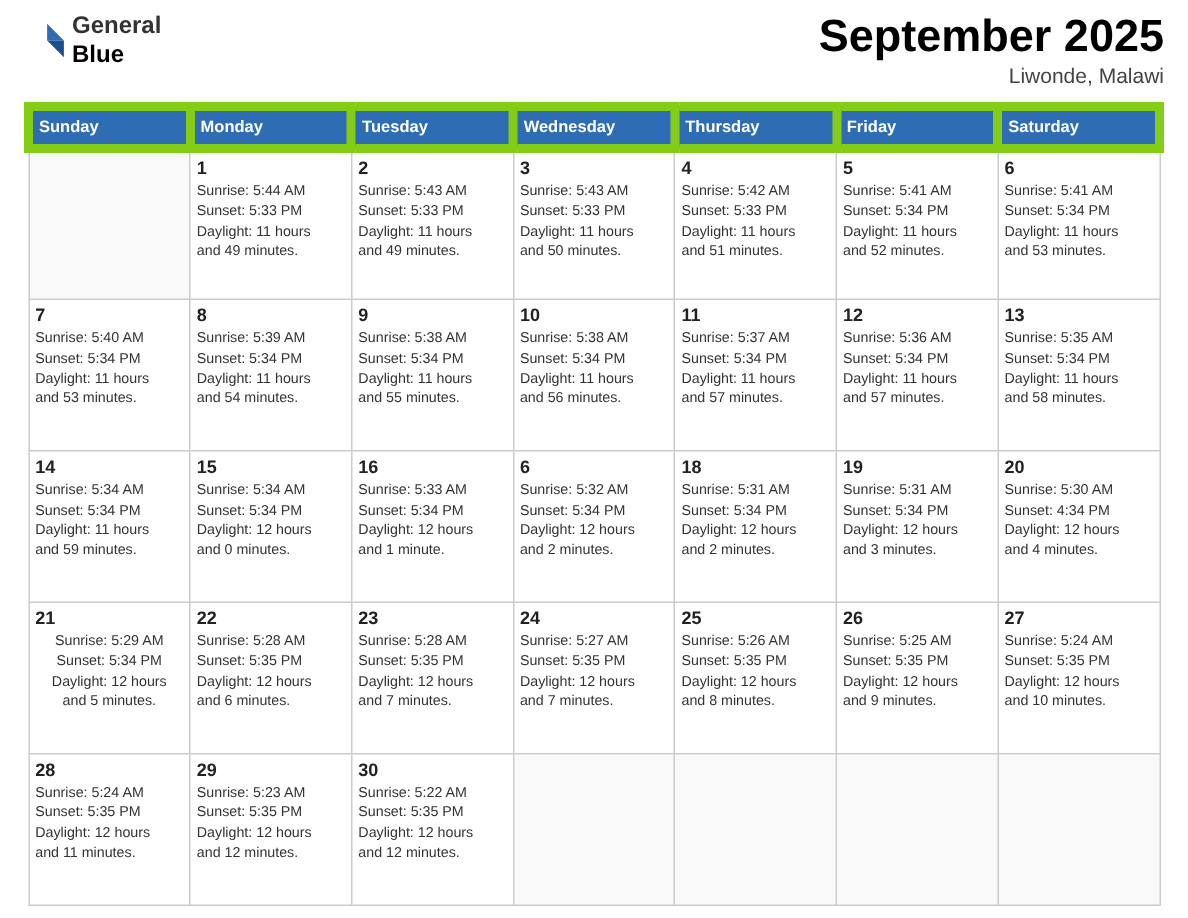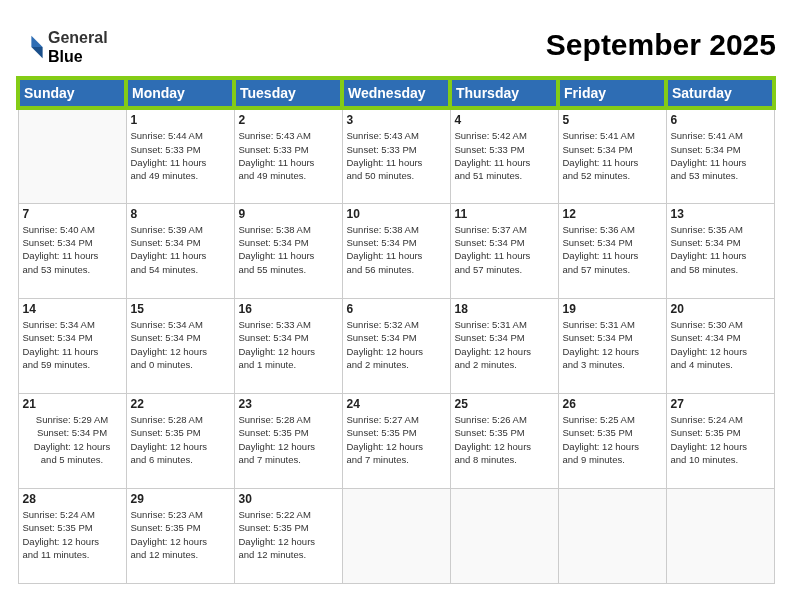--- a/index.html
+++ b/index.html
@@ -7,21 +7,21 @@
       width: 792px;
       height: 612px;
       background: #fff;
       font-family: Arial, sans-serif;
       font-size: 11px;
       overflow: hidden;
     }
     .page {
       width: 792px;
       height: 612px;
-      padding: 28px 16px;
+      padding: 8px 16px;
       display: flex;
       flex-direction: column;
     }
     .header {
       display: flex;
       justify-content: space-between;
       align-items: flex-start;
       margin-bottom: 10px;
     }
     .logo {
@@ -48,25 +48,25 @@
     .calendar {
       flex: 1;
       border: 1px solid #ccc;
       border-collapse: collapse;
       width: 100%;
       table-layout: fixed;
     }
     .calendar th {
       background: #2e6db4;
       color: #fff;
-      font-size: 14px;
+      font-size: 11px;
       font-weight: bold;
       padding: 5px 4px;
       text-align: left;
-      border: 4px solid #84cc16;
+      border: 6px solid #84cc16;
     }
     .calendar td {
       border: 1px solid #ccc;
       vertical-align: top;
       padding: 3px 4px;
       height: 85px;
       background: #fff;
     }
     .calendar td.empty {
       background: #f9f9f9;
@@ -97,20 +97,21 @@
       </svg>
       <div>
         <div style="font-size:16px;font-weight:bold;color:#333;line-height:1.2">
           <span>General</span><br>
           <span style="color:#000000">Blue</span>
         </div>
       </div>
     </div>
     <div class="title-block">
       <div class="month-year">September 2025</div>
+      <div class="location">Liwonde, Malawi</div>
     </div>
   </div>
 
   <table class="calendar">
     <thead>
       <tr>
       <th>Sunday</th>
           <th>Monday</th>
           <th>Tuesday</th>
           <th>Wednesday</th>

